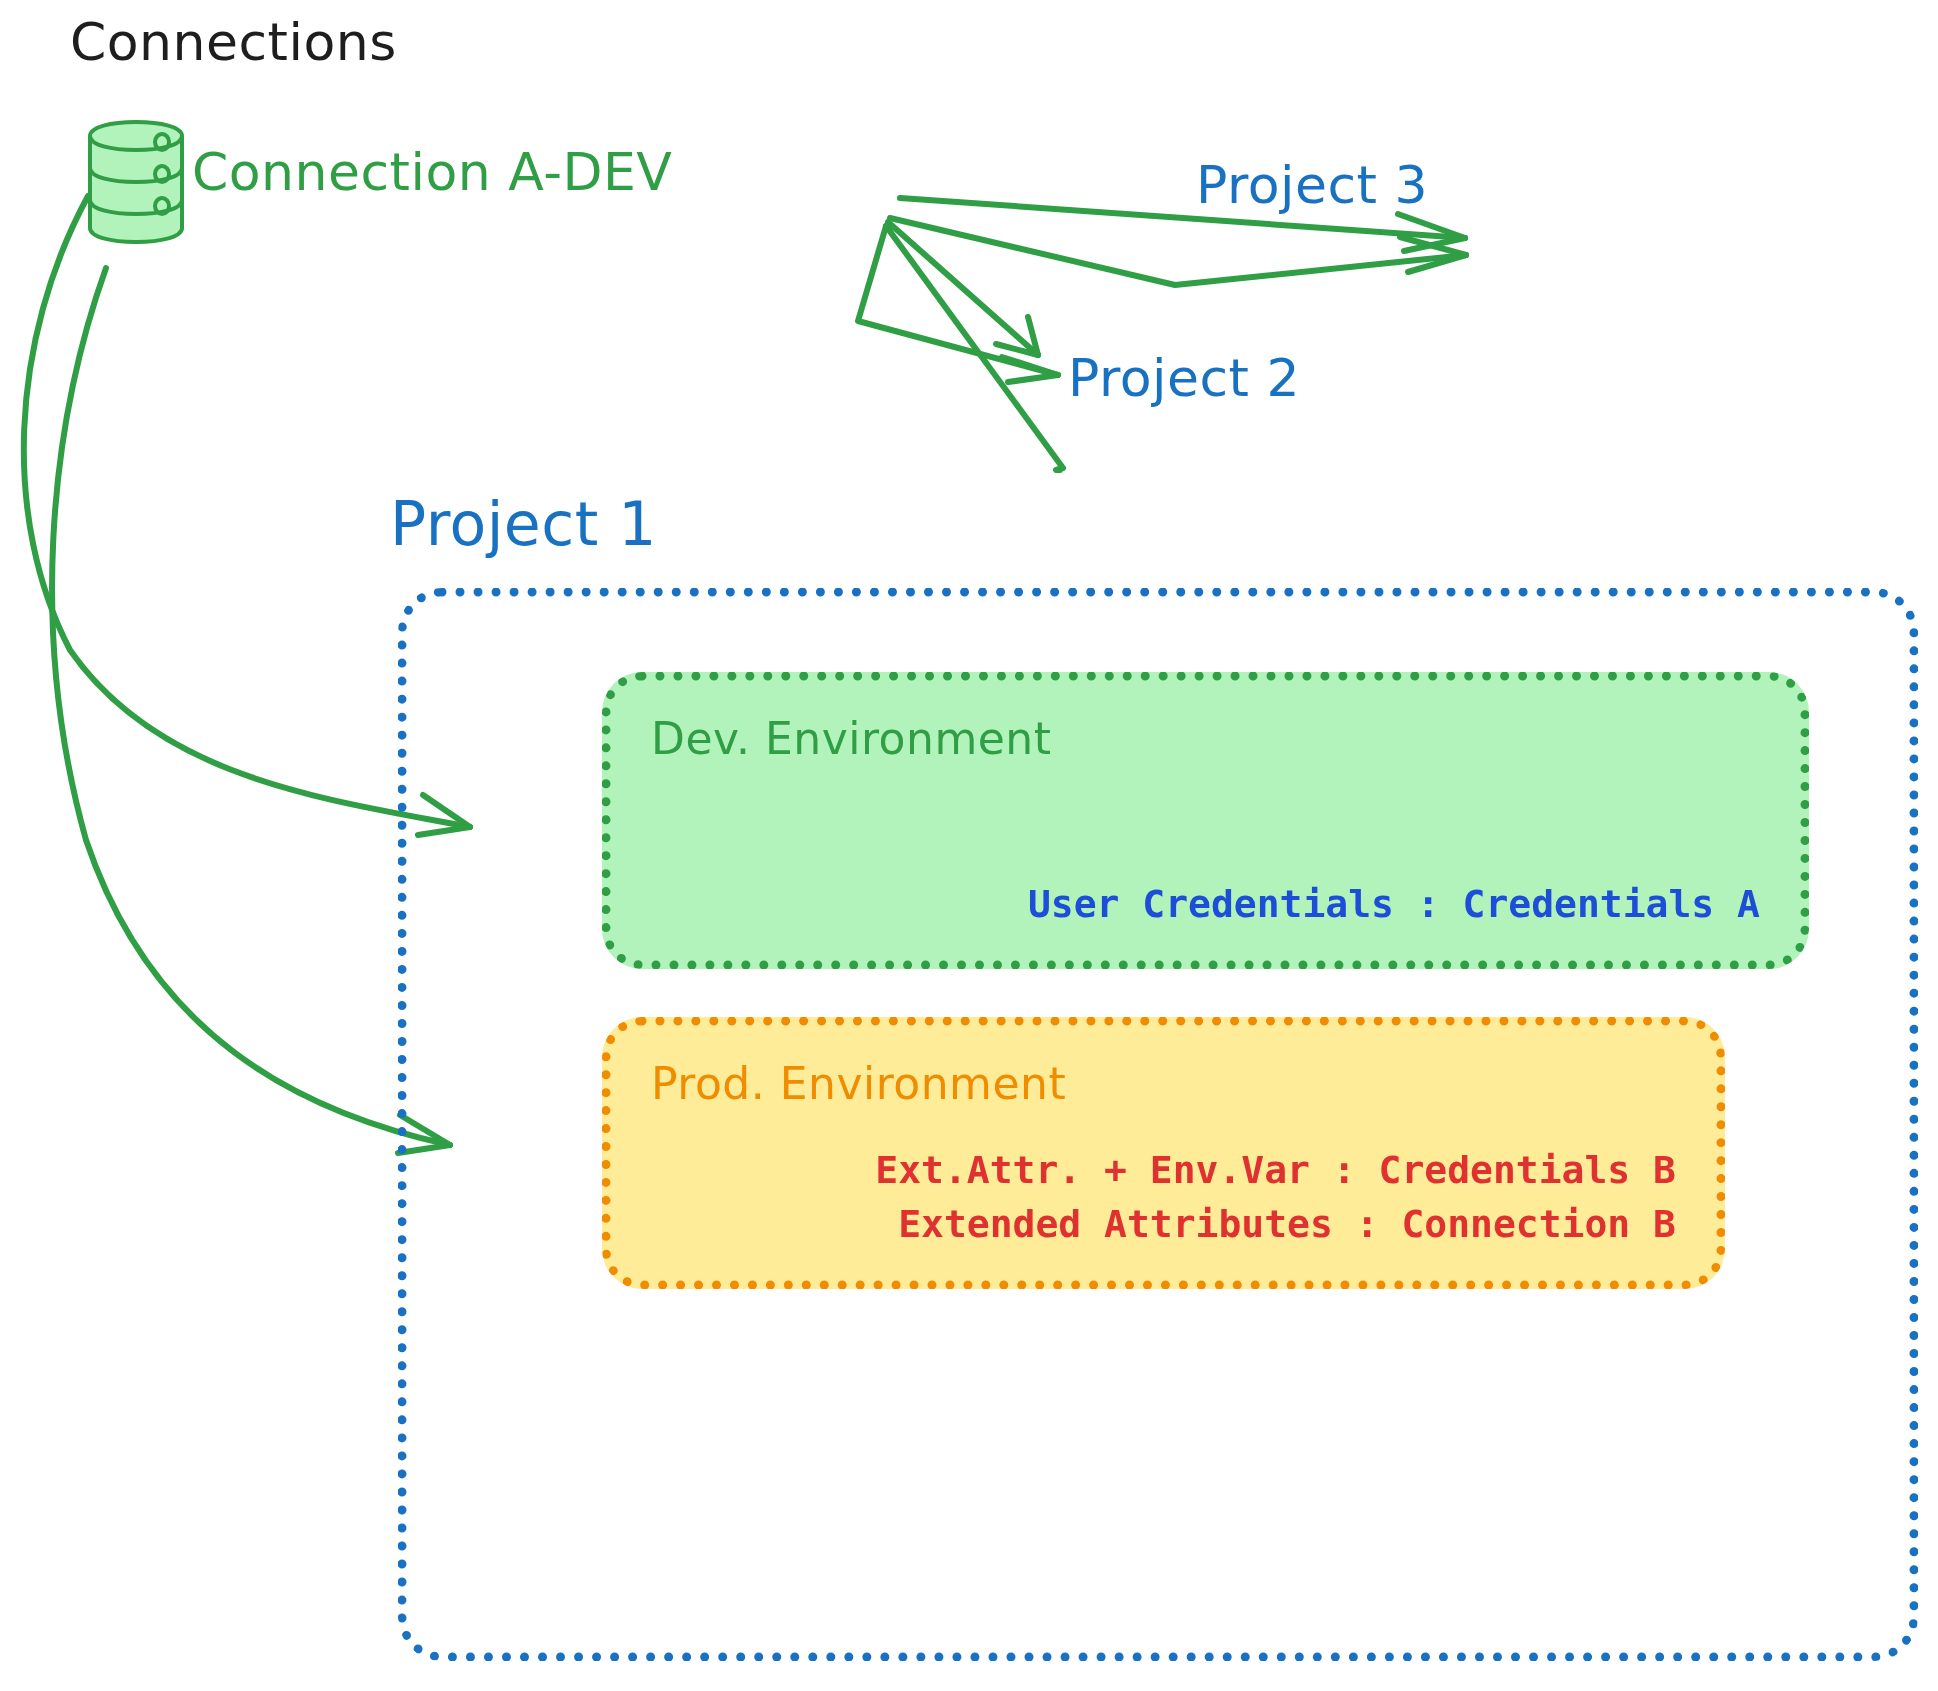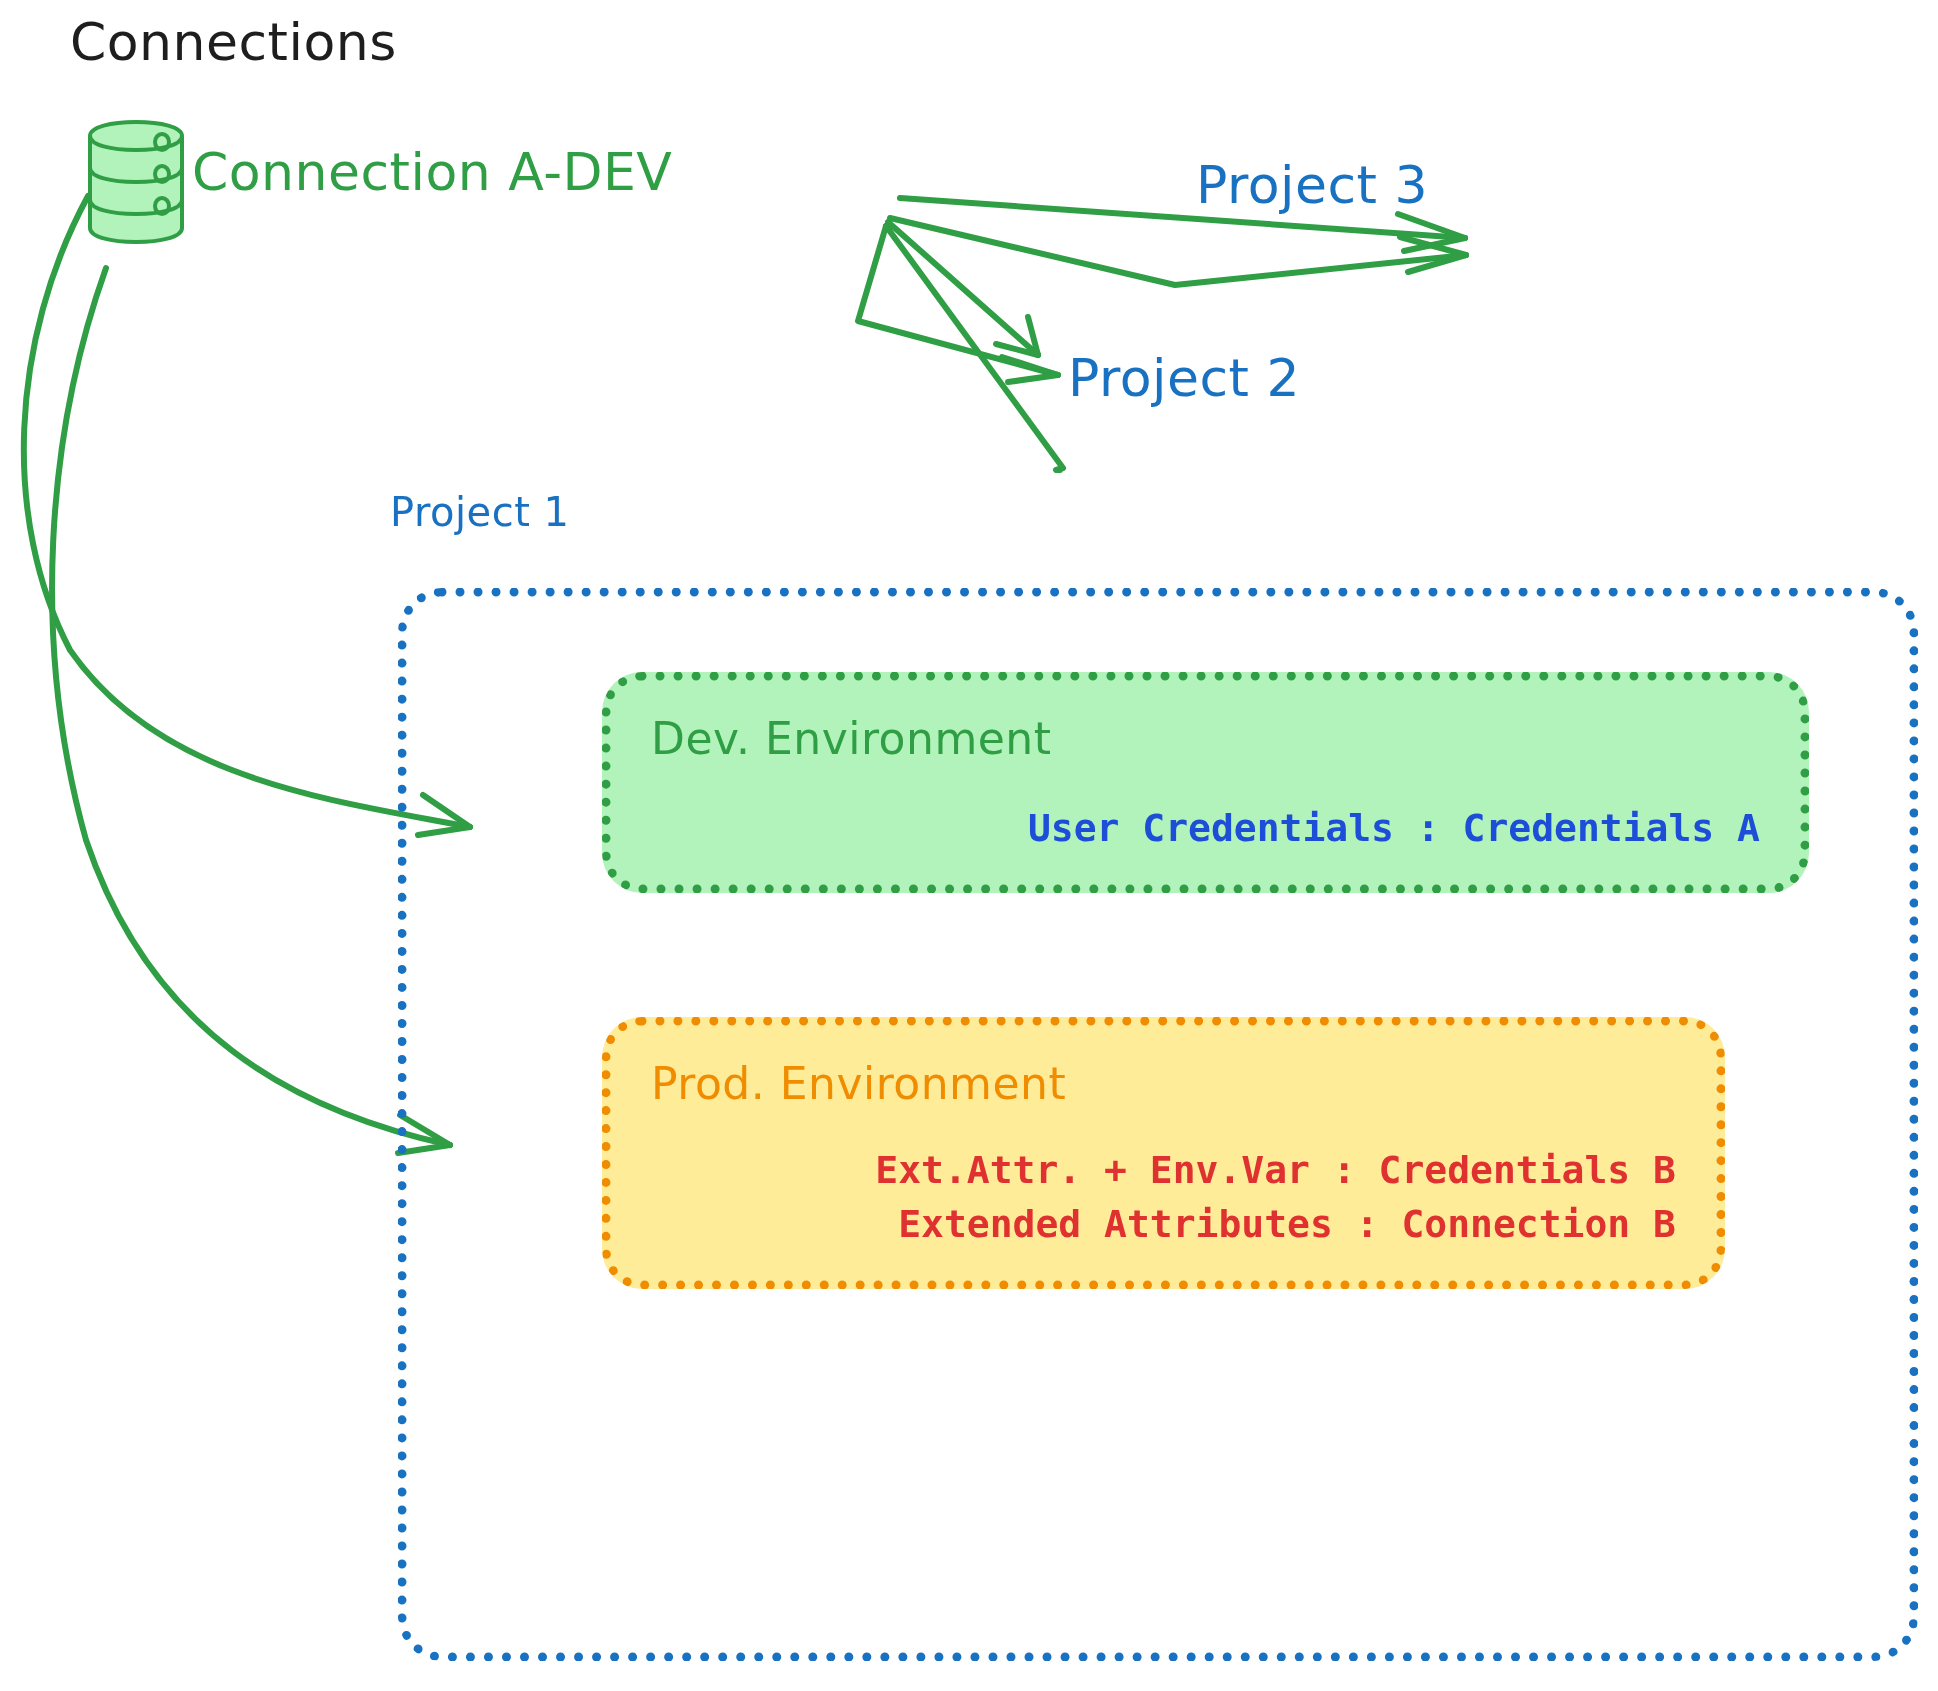--- a/index.html
+++ b/index.html
@@ -74,21 +74,21 @@
     top: 348px;
     font-size: 52px;
     color: #1971c2;
     white-space: nowrap;
   }
 
   .label-project1 {
     position: absolute;
     left: 390px;
     top: 489px;
-    font-size: 40px;
+    font-size: 60px;
     color: #1971c2;
     white-space: nowrap;
   }
 
   
   .project-box {
     position: absolute;
     left: 398px;
     top: 588px;
     width: 1520px;
@@ -101,21 +101,21 @@
   .env-box {
     position: absolute;
     box-sizing: border-box;
     border-radius: 40px;
   }
 
   .env-dev {
     left: 602px;
     top: 672px;
     width: 1207px;
-    height: 221px;
+    height: 297px;
     border: 9px dotted #2f9e44;
     background: #b2f2bb;
   }
 
   .env-prod {
     left: 602px;
     top: 1017px;
     width: 1123px;
     height: 272px;
     border: 9px dotted #f08c00;

